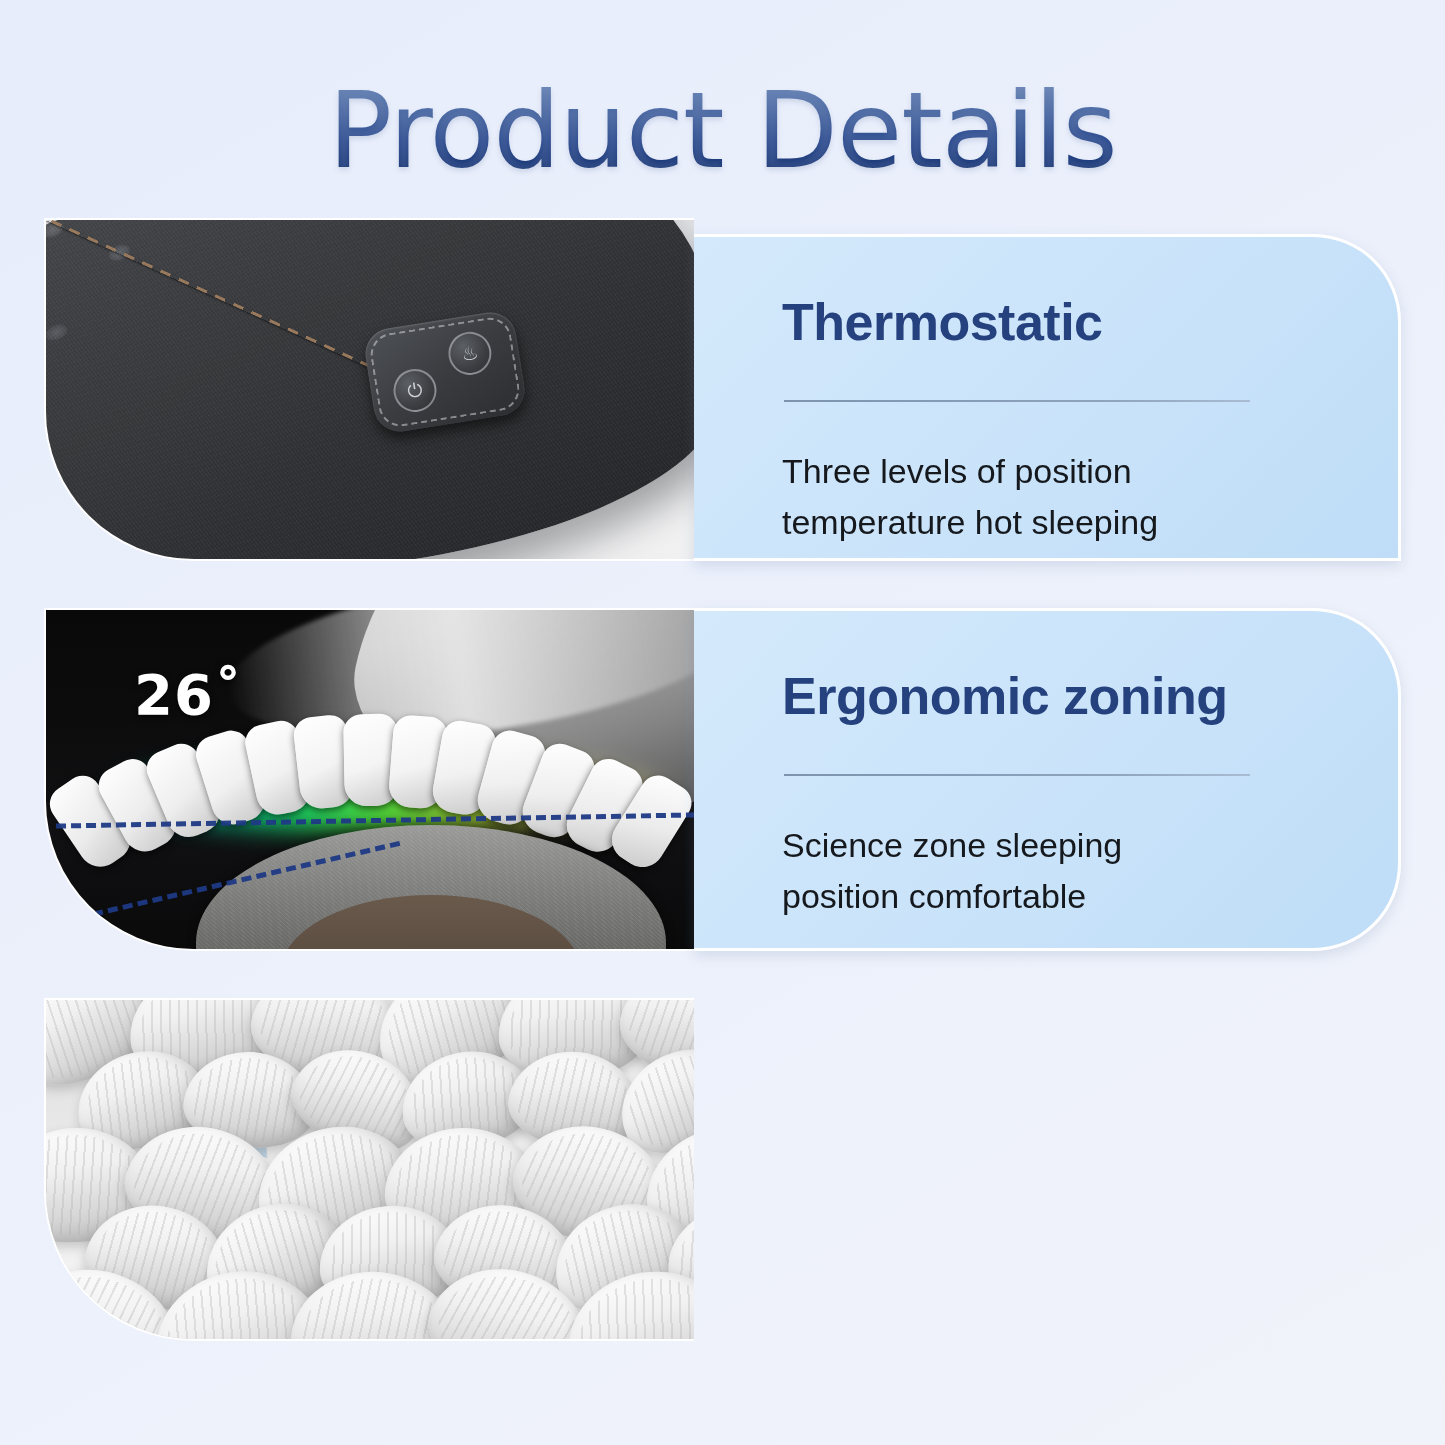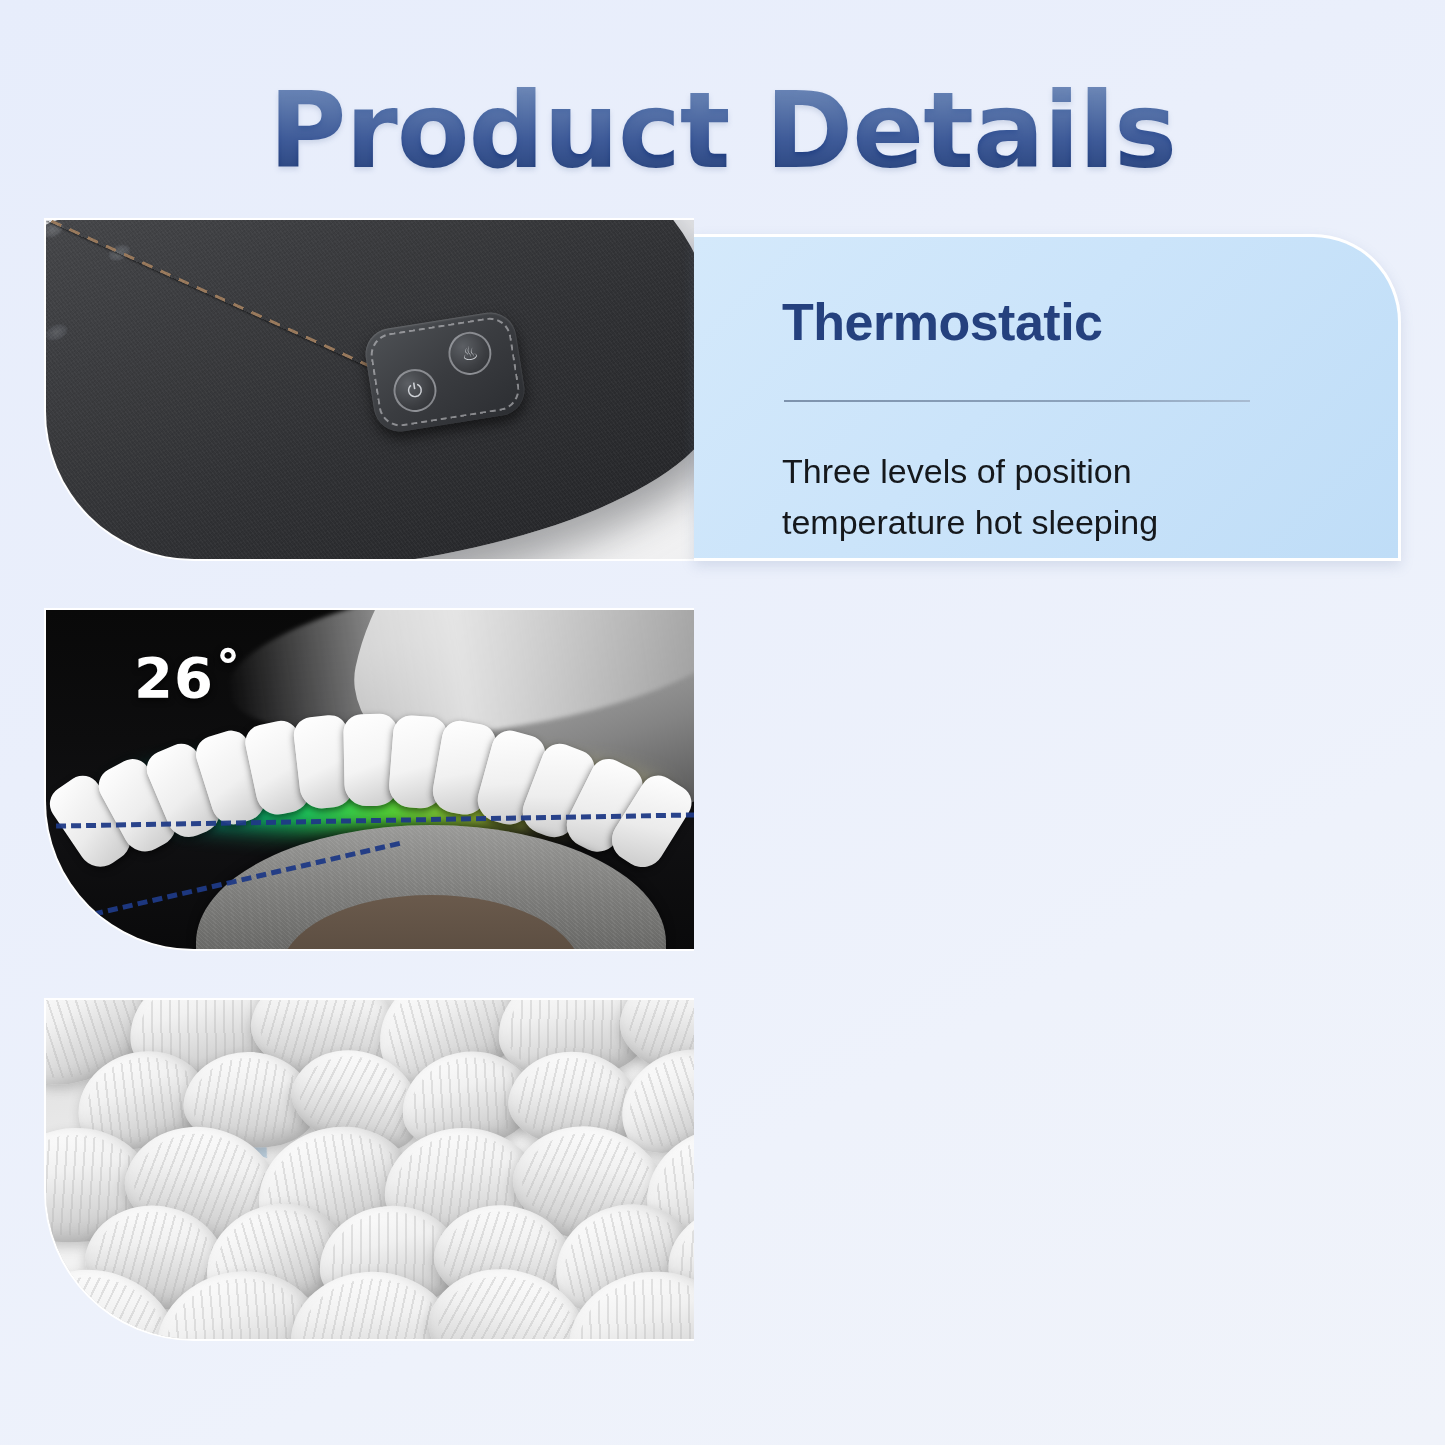--- a/index.html
+++ b/index.html
@@ -18,21 +18,21 @@
 
   
   .page-title-wrap {
     height: 218px;
     display: flex;
     align-items: center;
     justify-content: center;
   }
   .page-title {
     font-size: 106px;
-    font-weight: 700;
+    font-weight: 400;
     letter-spacing: -1px;
     font-family: "DejaVu Sans", sans-serif;
     background: linear-gradient(180deg, #8fa3c8 0%, #5d7bb0 22%, #2b4a8f 58%, #13306f 85%, #0d2559 100%);
     -webkit-background-clip: text;
     background-clip: text;
     color: transparent;
     -webkit-text-fill-color: transparent;
     text-shadow: 0 3px 5px rgba(120,140,180,0.25);
     white-space: nowrap;
     margin-top: 42px;
@@ -249,21 +249,21 @@
     background: linear-gradient(180deg, #6a5a4c 0%, #5a4c40 60%, #4a3e34 100%);
     border-radius: 50% 50% 0 0 / 70% 70% 0 0;
   }
   .p2-dash {
     position: absolute;
     height: 0; border-top: 5px dashed #1f3a86;
     opacity: 0.95;
   }
   .p2-temp {
     position: absolute;
-    left: 88px; top: 35px;
+    left: 88px; top: 52px;
     color: #ffffff;
     font-size: 56px;
     font-weight: 700;
     font-family: "DejaVu Sans", sans-serif;
     letter-spacing: 1px;
     text-shadow: 0 2px 6px rgba(0,0,0,0.8);
   }
 
   
   .p3-bg {
@@ -360,20 +360,28 @@
           <div class="p2-vert" style="left: 438px; top: 34.1594px; transform: rotate(15.5deg); background: linear-gradient(160deg, rgb(255, 255, 255) 0%, rgb(240, 240, 240) 55%, rgb(201, 201, 201) 100%);"></div>
           <div class="p2-vert" style="left: 484.667px; top: 47px; transform: rotate(21deg); background: linear-gradient(160deg, rgb(255, 255, 255) 0%, rgb(238, 238, 238) 55%, rgb(201, 201, 201) 100%);"></div>
           <div class="p2-vert" style="left: 531.333px; top: 61.9532px; transform: rotate(26.5deg); background: linear-gradient(160deg, rgb(255, 255, 255) 0%, rgb(237, 237, 237) 55%, rgb(201, 201, 201) 100%);"></div>
           <div class="p2-vert" style="left: 578px; top: 78px; transform: rotate(32deg); background: linear-gradient(160deg, rgb(255, 255, 255) 0%, rgb(235, 235, 235) 55%, rgb(201, 201, 201) 100%);"></div>
         </div>
       <div class="p2-cushion"></div>
       <div class="p2-cushion-top"></div>
       <div class="p2-dash" style="left:10px; top:208px; width:640px; transform:rotate(-1deg);"></div>
       <div class="p2-dash" style="left:28px; top:268px; width:330px; transform:rotate(-13deg);"></div>
       <div class="p2-temp">26˚</div>
+    </div>
+    <div class="card">
+      <div class="card-title">Ergonomic zoning</div>
+      <div class="card-divider"></div>
+      <div class="card-body">
+        <span>Science zone sleeping</span>
+        <span>position comfortable</span>
+      </div>
     </div>
   </div>
 
   <div class="feature-row row-3">
     <div class="photo">
       <div class="p3-bg"></div>
       <div id="fibers">
           <div class="p3-fiber" style="left: -40px; top: -30px; width: 150px; height: 108px; transform: rotate(-24deg); z-index: 1;"></div>
           <div class="p3-fiber" style="left: 83px; top: -30px; width: 150px; height: 108px; transform: rotate(-7deg); z-index: 1;"></div>
           <div class="p3-fiber" style="left: 206px; top: -30px; width: 150px; height: 108px; transform: rotate(10deg); z-index: 1;"></div>

